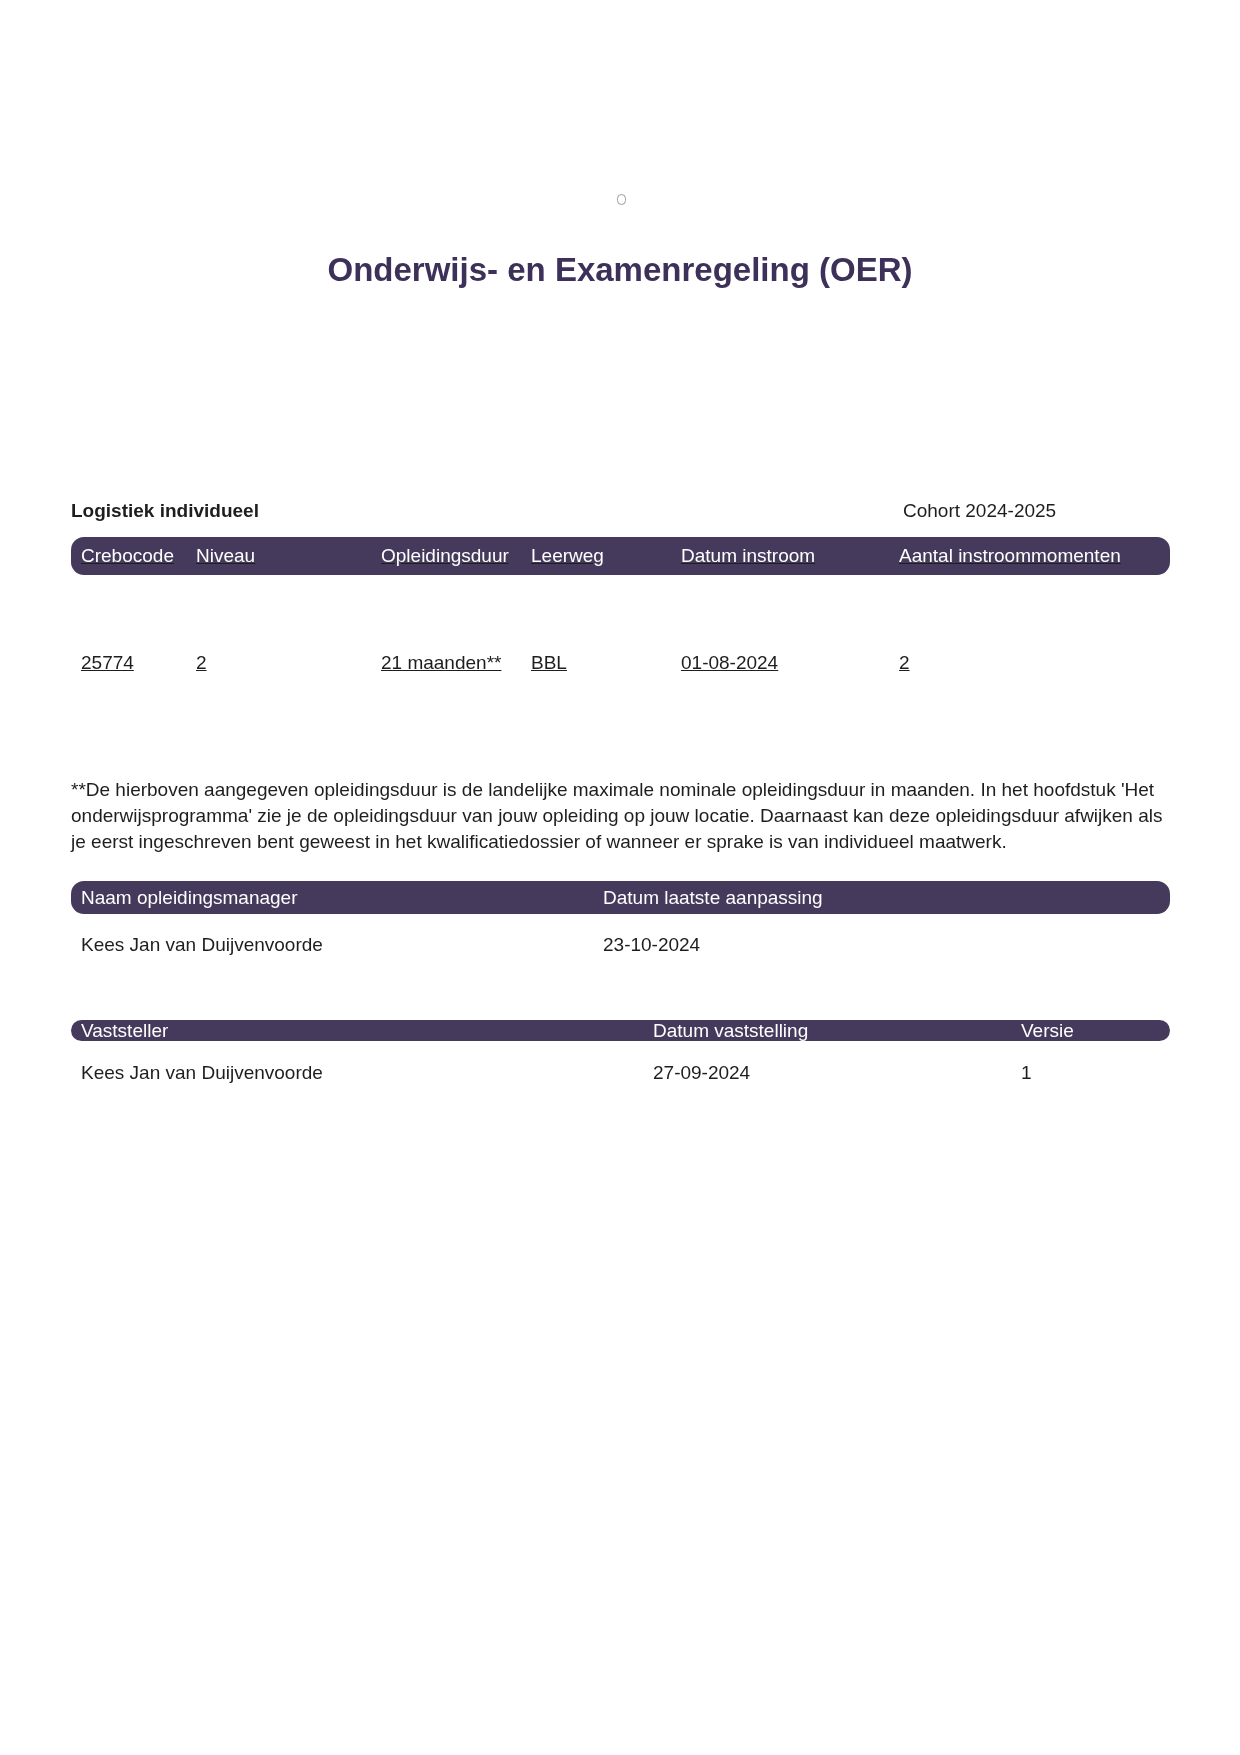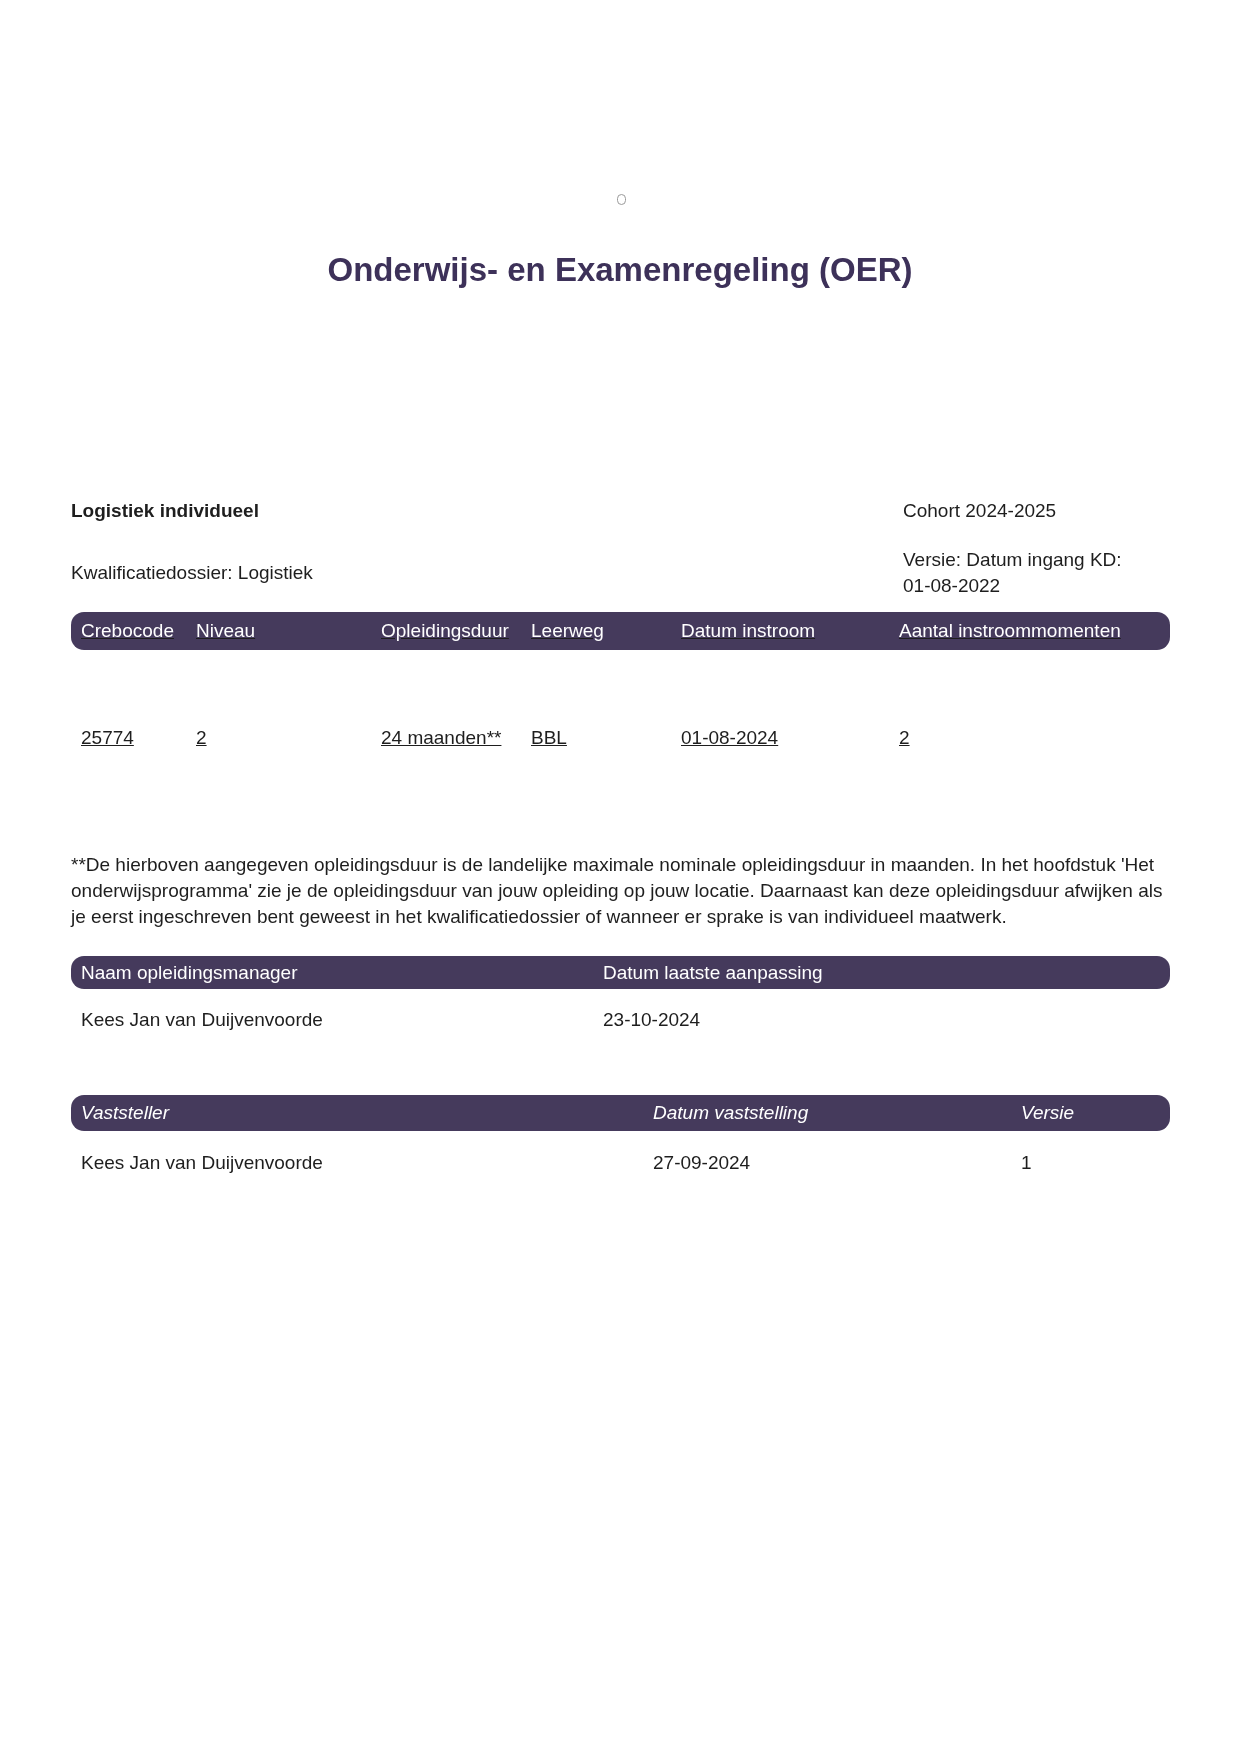--- a/index.html
+++ b/index.html
@@ -75,60 +75,53 @@
     margin-top: 30px;
     font-size: 19px;
     line-height: 26px;
   }
 
   .table-manager { margin-top: 26px; }
   .table-manager .band { height: 33px; }
   .table-manager .trow { padding-top: 21px; }
 
   .table-approval { margin-top: 65px; }
-  .table-approval .band { height: 36px; font-style: italic; }
+  .table-approval .band { height: 21px; }
   .table-approval .trow { padding-top: 22px; }
 </style>
 </head>
 <body>
 
 <div class="page">
 
   <div class="placeholder-box"></div>
 
   <h1 class="doc-title">Onderwijs- en Examenregeling (OER)</h1>
 
   <div class="content">
 
     <div class="meta-row meta-row-1">
       <span class="meta-program">Logistiek individueel</span>
       <span>Cohort 2024-2025</span>
     </div>
 
-    <div class="meta-row meta-row-2">
-      <span>Kwalificatiedossier: Logistiek</span>
-      <span>
-        <span>Versie: Datum ingang KD:</span><br>
-        <span>01-08-2022</span>
-      </span>
-    </div>
 
     <div class="table-program">
       <div class="band grid-program">
         <span>Crebocode</span>
         <span>Niveau</span>
         <span>Opleidingsduur</span>
         <span>Leerweg</span>
         <span>Datum instroom</span>
         <span>Aantal instroommomenten</span>
       </div>
       <div class="trow grid-program">
         <span>25774</span>
         <span>2</span>
-        <span>24 maanden**</span>
+        <span>21 maanden**</span>
         <span>BBL</span>
         <span>01-08-2024</span>
         <span>2</span>
       </div>
     </div>
 
     <p class="footnote">**De hierboven aangegeven opleidingsduur is de landelijke maximale nominale opleidingsduur in maanden. In het hoofdstuk 'Het onderwijsprogramma' zie je de opleidingsduur van jouw opleiding op jouw locatie. Daarnaast kan deze opleidingsduur afwijken als je eerst ingeschreven bent geweest in het kwalificatiedossier of wanneer er sprake is van individueel maatwerk.</p>
 
 
     <div class="table-manager">

